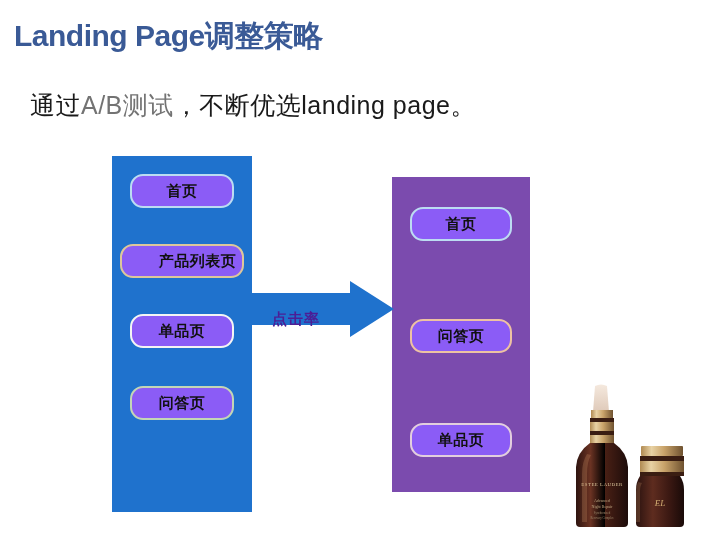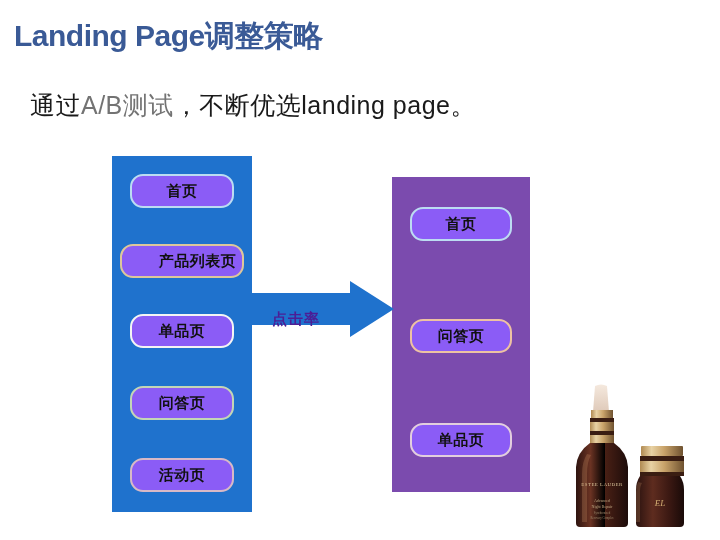--- a/index.html
+++ b/index.html
@@ -153,21 +153,20 @@
 
   <div id="title">Landing Page调整策略</div>
 
   <div id="subtitle"><span>通过</span><span class="accent">A/B测试</span><span>，不断优选landing page。</span></div>
 
   <div id="blue-box">
     <div class="chip blue-chip" style="top:18px; border-color:#bcdcf2;">首页</div>
     <div class="chip blue-chip wide" style="top:88px; border-color:#ddc79b;">产品列表页</div>
     <div class="chip blue-chip" style="top:158px; border-color:#f4f4f4;">单品页</div>
     <div class="chip blue-chip" style="top:230px; border-color:#c3d6b6;">问答页</div>
-    <div class="chip blue-chip" style="top:302px; border-color:#d8b9c6;">活动页</div>
   </div>
 
   <div id="purple-box">
     <div class="chip purple-chip" style="top:30px; border-color:#bcdcf2;">首页</div>
     <div class="chip purple-chip" style="top:142px; border-color:#eec2a2;">问答页</div>
     <div class="chip purple-chip" style="top:246px; border-color:#e3cede;">单品页</div>
   </div>
 
   <svg id="arrow" viewBox="0 0 142 56">
     <polygon points="0,12 98,12 98,0 142,28 98,56 98,44 0,44" fill="#1f72cd"></polygon>

